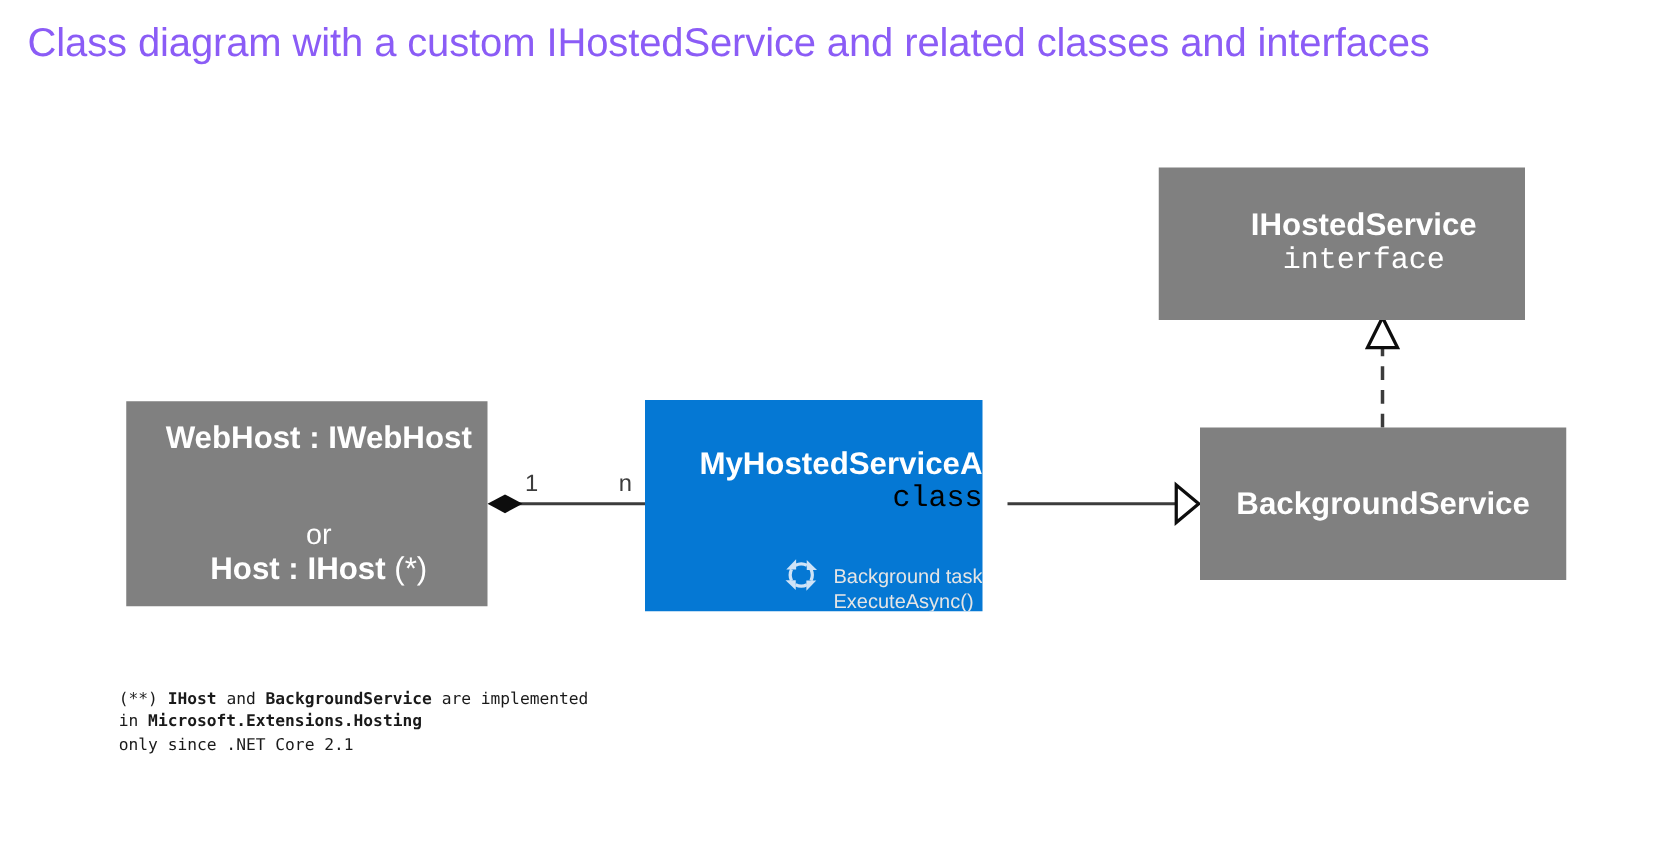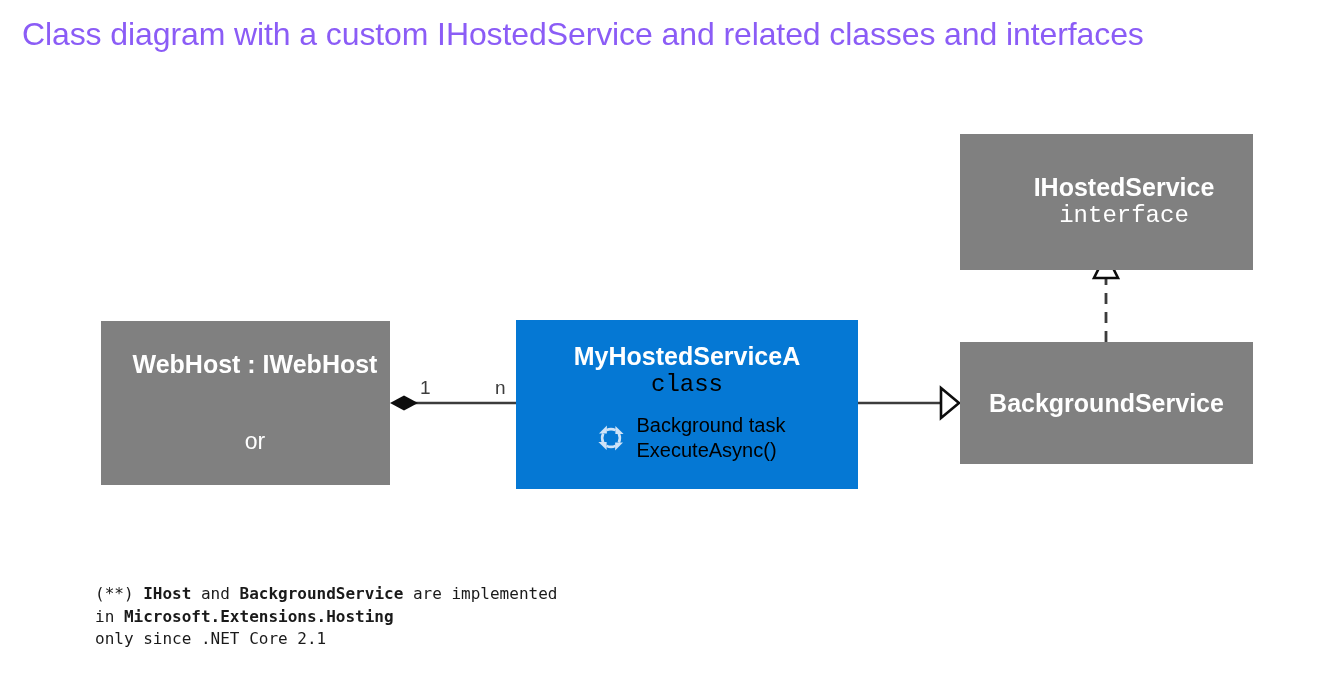--- a/index.html
+++ b/index.html
@@ -73,74 +73,76 @@
 
   
   #box-webhost {
     left: 101px; top: 321px;
     width: 289px; height: 164px; padding-left: 19px;
   }
   #box-webhost .box-title { font-size: 25px; }
 
   #box-myhostedservicea {
     left: 516px; top: 320px;
-    width: 342px; height: 169px;
+    width: 270px; height: 169px;
     justify-content: flex-start;
-    padding-top: 22px;
+    padding-top: 37px;
+    align-items: flex-end;
   }
   #box-myhostedservicea .box-title { font-size: 25px; }
   #box-myhostedservicea .box-sub { font-size: 24px; color: #000000; }
 
   .task-row {
     display: flex;
     align-items: center;
     gap: 10px;
     margin-top: 13px;
     padding-left: 6px;
   }
   .task-icon {
     width: 32px;
     height: 32px;
     flex: 0 0 32px;
     display: block;
   }
   .task-text {
     text-align: left;
-    font-size: 20px;
+    font-size: 16px;
     line-height: 1.28;
-    color: #000000;
-    white-space: nowrap;
+    color: #e5e5e5;
+    white-space: nowrap;
+    margin-top: 24px;
   }
 
   #box-ihostedservice {
-    left: 960px; top: 134px;
-    width: 293px; height: 136px; padding-left: 35px;
+    left: 927px; top: 134px;
+    width: 293px; height: 122px; padding-left: 35px;
   }
   #box-backgroundservice {
     left: 960px; top: 342px;
     width: 293px; height: 122px;
   }
 
   
   .conn-label {
     position: absolute;
     font-size: 19px;
     color: #3c3c3c;
     white-space: nowrap;
   }
   #label-one { left: 420px; top: 377px; }
   #label-n   { left: 495px; top: 377px; }
 
   
   #footer-note {
     position: absolute;
     left: 95px;
-    top: 583px;
+    top: 551px;
     font-family: "DejaVu Sans Mono", "Liberation Mono", monospace;
-    font-size: 16px;
+    font-size: 13px;
     line-height: 1.42;
     color: #1a1a1a;
     white-space: pre;
   }
   #footer-note b { font-weight: bold; }
 
   svg { overflow: visible; }
 </style>
 </head>
 <body>
@@ -166,20 +168,23 @@
       <polygon points="1106,254 1094,278 1118,278" fill="#ffffff" stroke="#0d0d0d" stroke-width="2.6" stroke-linejoin="miter"></polygon>
     </g>
   </svg>
 
   <div id="label-one" class="conn-label">1</div>
   <div id="label-n" class="conn-label">n</div>
 
   <div id="box-webhost" class="uml-box gray">
     <div class="box-title">WebHost : IWebHost</div>
     <div class="box-mid">or</div>
+    <div class="box-title">
+      <span>Host : IHost</span><span class="normal"> (*)</span>
+    </div>
   </div>
 
   <div id="box-myhostedservicea" class="uml-box blue">
     <div class="box-title">MyHostedServiceA</div>
     <div class="box-sub">class</div>
 
     <div class="task-row">
       <svg class="task-icon" viewBox="0 0 32 32">
 
         <g fill="none" stroke="#cfe3f7" stroke-width="2.6" stroke-linecap="butt">

